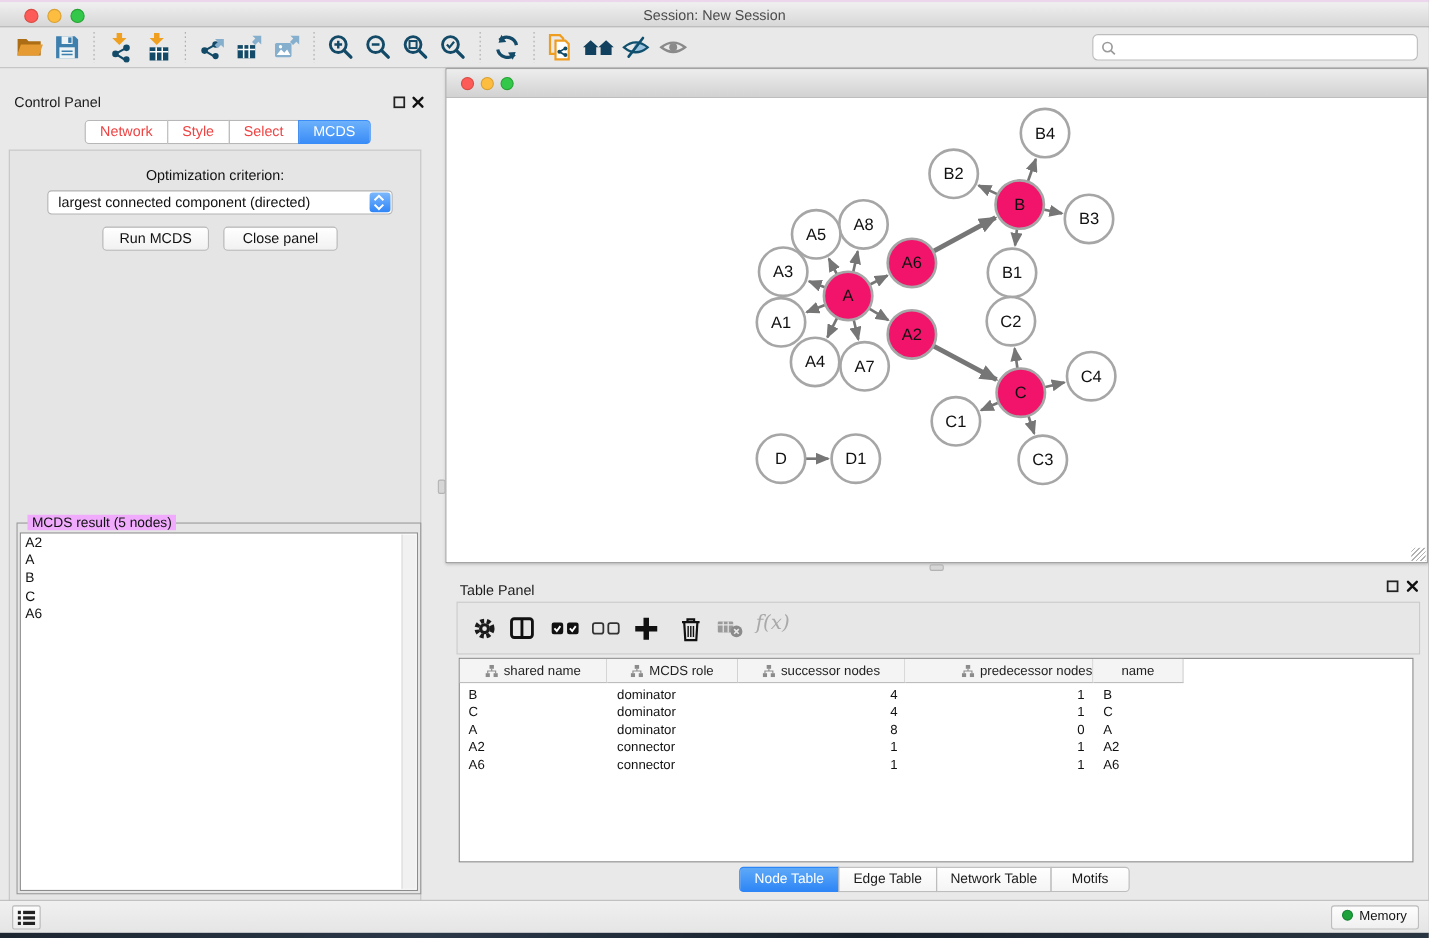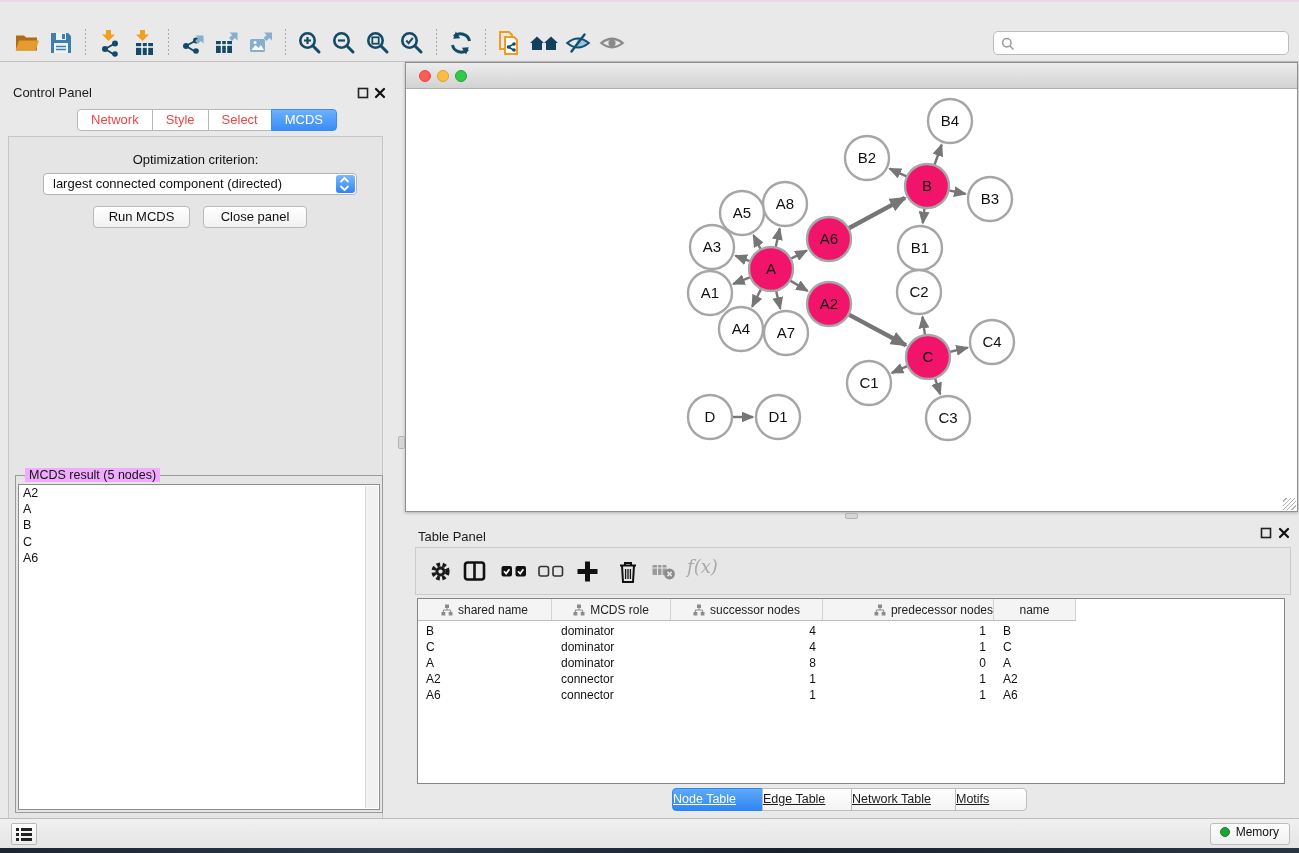--- a/index.html
+++ b/index.html
@@ -107,22 +107,22 @@
     position:absolute; top:0; height:22px; background:#f4f4f4;
     border-right:1px solid #d2d2d2; border-bottom:1px solid #bdbdbd;
     display:flex; align-items:center; justify-content:center; gap:5px; font-size:12px; color:#222;
   }
   .rows { position:absolute; left:0; top:24px; right:0; }
   .trow { position:relative; height:16px; }
   .tcell { position:absolute; top:0; height:16px; font-size:12px; line-height:16px; white-space:nowrap; }
   .tcell.r { text-align:right; }
   .bottom-tabs { position:absolute; left:267px; top:268px; display:flex; }
   .bt-tab {
-    height:23px; line-height:21px; font-size:12.5px; color:#1b1b1b;
-    background:linear-gradient(#ffffff,#f4f4f4); border:1px solid #bdbdbd; margin-left:-1px;text-decoration:underline;
+    height:23px; line-height:21px; text-align:center; font-size:12.5px; color:#1b1b1b;
+    background:linear-gradient(#ffffff,#f4f4f4); border:1px solid #bdbdbd; margin-left:-1px;
   }
   .bt-tab:first-child { border-radius:4px 0 0 4px; margin-left:0; }
   .bt-tab:last-child { border-radius:0 4px 4px 0; }
   .bt-tab.active { background:linear-gradient(#5ea9f8,#2e86f6); border-color:#2e86f6; color:#fff; }
 
   
   .statusbar { position:absolute; left:0; top:818px; width:1299px; height:30px;
     background:linear-gradient(#f0f0f0,#e5e5e5); border-top:1px solid #bdbdbd; }
   .sb-listbtn { position:absolute; left:11px; top:4px; width:26px; height:22px;
     background:linear-gradient(#fdfdfd,#ededed); border:1px solid #b9b9b9; border-radius:2px;
@@ -134,20 +134,26 @@
   .desktop-strip { position:absolute; left:0; top:848px; width:1299px; height:5px;
     background:linear-gradient(90deg,#1d2531,#2b3848 30%,#18202c 60%,#2a3542); }
 </style>
 </head>
 <body>
 
 <div id="app">
 
   <div class="top-strip"></div>
 
+  <div class="titlebar">
+    <span class="tl red"></span>
+    <span class="tl yellow"></span>
+    <span class="tl green"></span>
+    <div class="title">Session: New Session</div>
+  </div>
 
   <div class="toolbar">
     <div class="tbtn">
       <svg width="28" height="28" viewBox="0 0 28 28">
           <path d="M3 6.5h8l2 2h11v13H3z" fill="#ad6d14"></path>
           <path d="M6 11.5h20l-3.5 10H2.5z" fill="#e59b31"></path>
         </svg>
     </div>
     <div class="tbtn">
       <svg width="28" height="28" viewBox="0 0 28 28">

